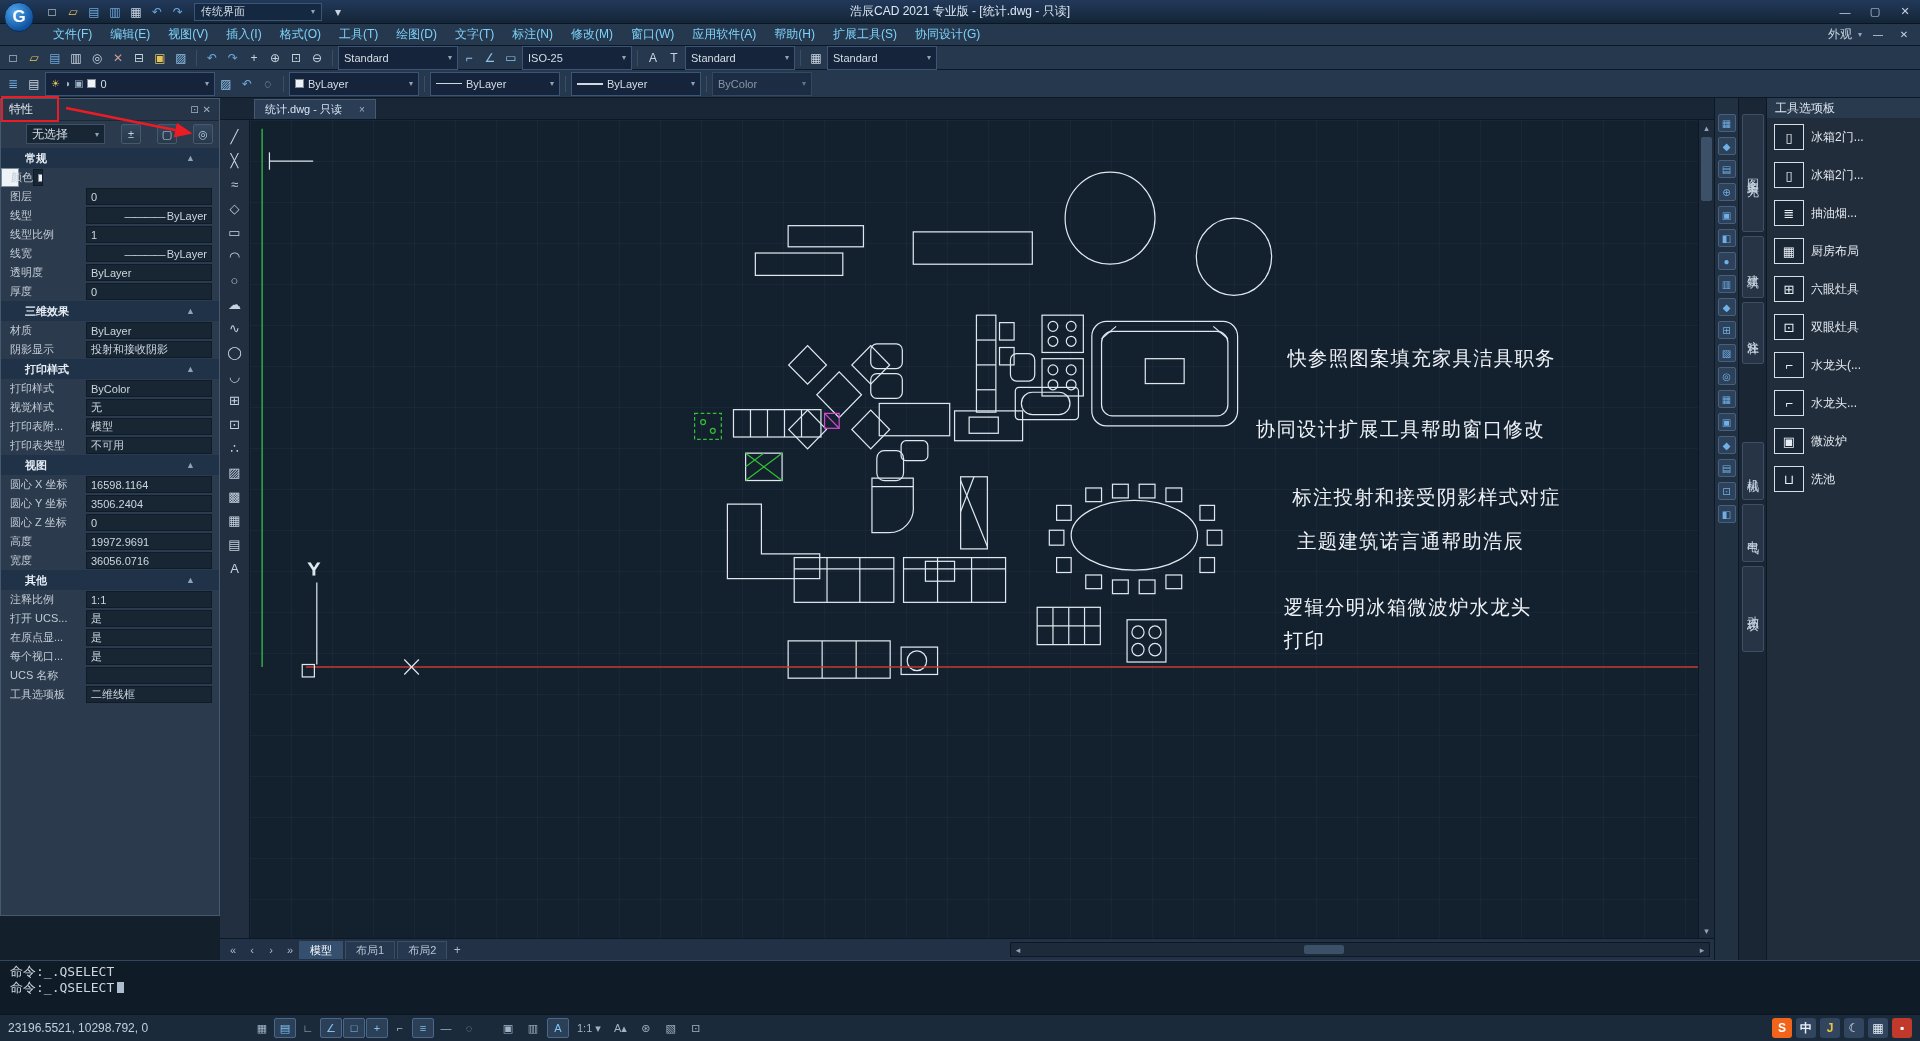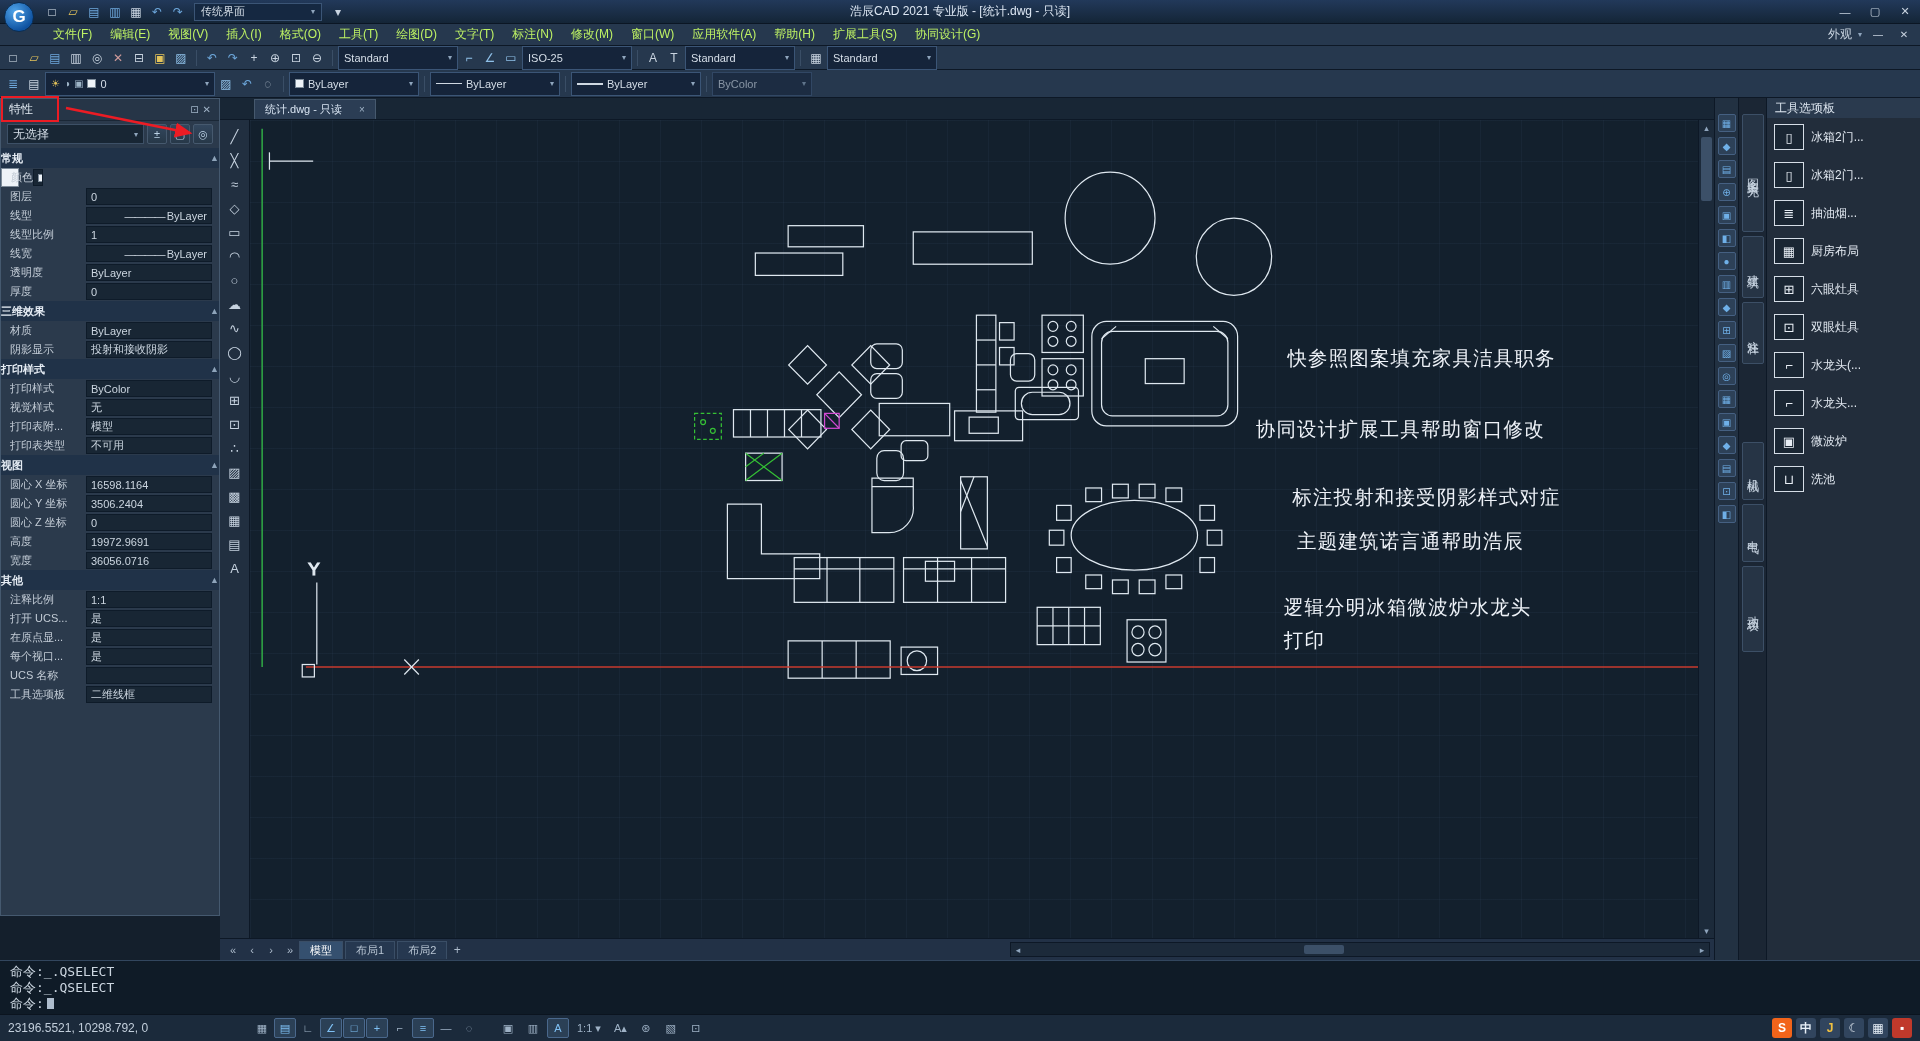--- a/index.html
+++ b/index.html
@@ -18,21 +18,21 @@
     padding:0 6px;color:#d6dfe9;font-size:11px;margin:0 4px;}
   .ws-combo .caret{margin-left:auto;}
   .caret{font-size:8px;color:#8fa5bd;}
   .win-title{position:absolute;left:50%;transform:translateX(-50%);color:#dde7f3;font-size:12px;white-space:nowrap;}
   .winbtns{margin-left:auto;display:flex;}
   .winbtn{width:30px;height:22px;display:flex;align-items:center;justify-content:center;color:#c9d4e0;font-size:11px;}
 
   
   .menubar{height:22px;background:#26384e;display:flex;align-items:center;border-bottom:1px solid #0d1826;flex:0 0 auto;padding-left:44px;}
   .menu-items{display:flex;height:100%;}
-  .menu-item{padding:0 9px;display:flex;align-items:center;color:#bef264;font-size:12px;white-space:nowrap;}
+  .menu-item{padding:0 9px;display:flex;align-items:center;color:#7dd3fc;font-size:12px;white-space:nowrap;}
   .menu-right{margin-left:auto;display:flex;align-items:center;gap:6px;padding-right:6px;color:#c9d4e0;}
   .mini-btn{width:20px;height:16px;display:flex;align-items:center;justify-content:center;font-size:10px;color:#c9d4e0;}
 
   
   .toolbar{background:#26384e;display:flex;align-items:center;border-bottom:1px solid #0d1826;flex:0 0 auto;padding:0 3px;gap:1px;}
   .toolbar.r1{height:24px;}
   .toolbar.r2{height:28px;}
   .icon-list{display:flex;align-items:center;gap:1px;}
   .icon{width:20px;height:20px;display:flex;align-items:center;justify-content:center;font-size:12px;color:#c9d4e0;
     border:1px solid transparent;border-radius:2px;}
@@ -45,26 +45,26 @@
   .ltline{width:26px;height:0;border-top:1px solid #cfd8e2;flex:0 0 auto;}
   .combo.disabled{opacity:.55;}
 
   
   #main{display:flex;flex:1;min-height:0;background:#141f2c;}
 
   
   .props{width:220px;height:818px;background:#2b3a4c;border:1px solid #45596f;display:flex;flex-direction:column;flex:0 0 auto;}
   .props-title{height:22px;display:flex;align-items:center;background:#263547;border-bottom:1px solid #1a2736;padding:0 8px;color:#e2eaf2;}
   .props-title .pt-btns{margin-left:auto;display:flex;gap:4px;color:#9fb2c6;font-size:10px;}
-  .sel-row{display:flex;gap:3px;padding:3px 6px 4px 6px;align-items:center;}
+  .sel-row{display:flex;gap:16px;padding:3px 6px 4px 6px;align-items:center;margin-left:19px;}
   .sel-combo{flex:1;height:20px;background:#182634;border:1px solid #3d5066;display:flex;align-items:center;padding:0 5px;color:#d6dfe9;}
   .sel-combo .caret{margin-left:auto;}
   .mini-sq{width:20px;height:20px;background:linear-gradient(#33475e,#273848);border:1px solid #46596e;color:#bcd2e6;
     display:flex;align-items:center;justify-content:center;font-size:11px;border-radius:2px;}
-  .sec{height:20px;background:#203248;display:flex;align-items:center;padding:0 0;color:#e4ebf3;font-weight:bold;font-size:11px;}
+  .sec{height:20px;background:#203248;display:flex;align-items:center;padding:0 24px;color:#e4ebf3;font-weight:bold;font-size:11px;}
   .sec .chev{margin-left:auto;color:#8ea4ba;font-size:9px;font-weight:normal;}
   .prop-row{display:flex;height:19px;align-items:center;padding:0 7px 0 9px;font-size:11px;}
   .prop-label{color:#c3ccd6;white-space:nowrap;}
   .prop-val{margin-left:auto;width:126px;height:17px;background:#182634;border:1px solid #0e1b29;display:flex;
     align-items:center;padding:0 4px;color:#ccd6e0;gap:4px;overflow:hidden;}
   .prop-val .sw{display:none;width:8px;height:8px;background:#eef3f8;border:1px solid #7d8b99;flex:0 0 auto;}
   .prop-row.swatch .prop-val .sw{display:inline-block;}
   .prop-row.line .prop-val{justify-content:flex-end;}
   .prop-row.line .val-text::before{content:"———— ";letter-spacing:-1px;color:#cfd8e2;}
   .val-text{white-space:nowrap;}
@@ -795,21 +795,20 @@
             <span class="pal-label">洗池</span>
           </div>
         </div>
     </div>
   </div>
 
   <div class="cmd">
 
   <div class="cmd-line">命令:_.QSELECT</div>
       <div class="cmd-line">命令:_.QSELECT</div>
-      <div class="cmd-line">命令:</div>
     </div>
 
   <div class="status">
     <span class="coords">23196.5521, 10298.792, 0</span>
     <div class="icon-list">
 
     <span class="st-btn">▦</span>
         <span class="st-btn on">▤</span>
         <span class="st-btn">∟</span>
         <span class="st-btn on">∠</span>

